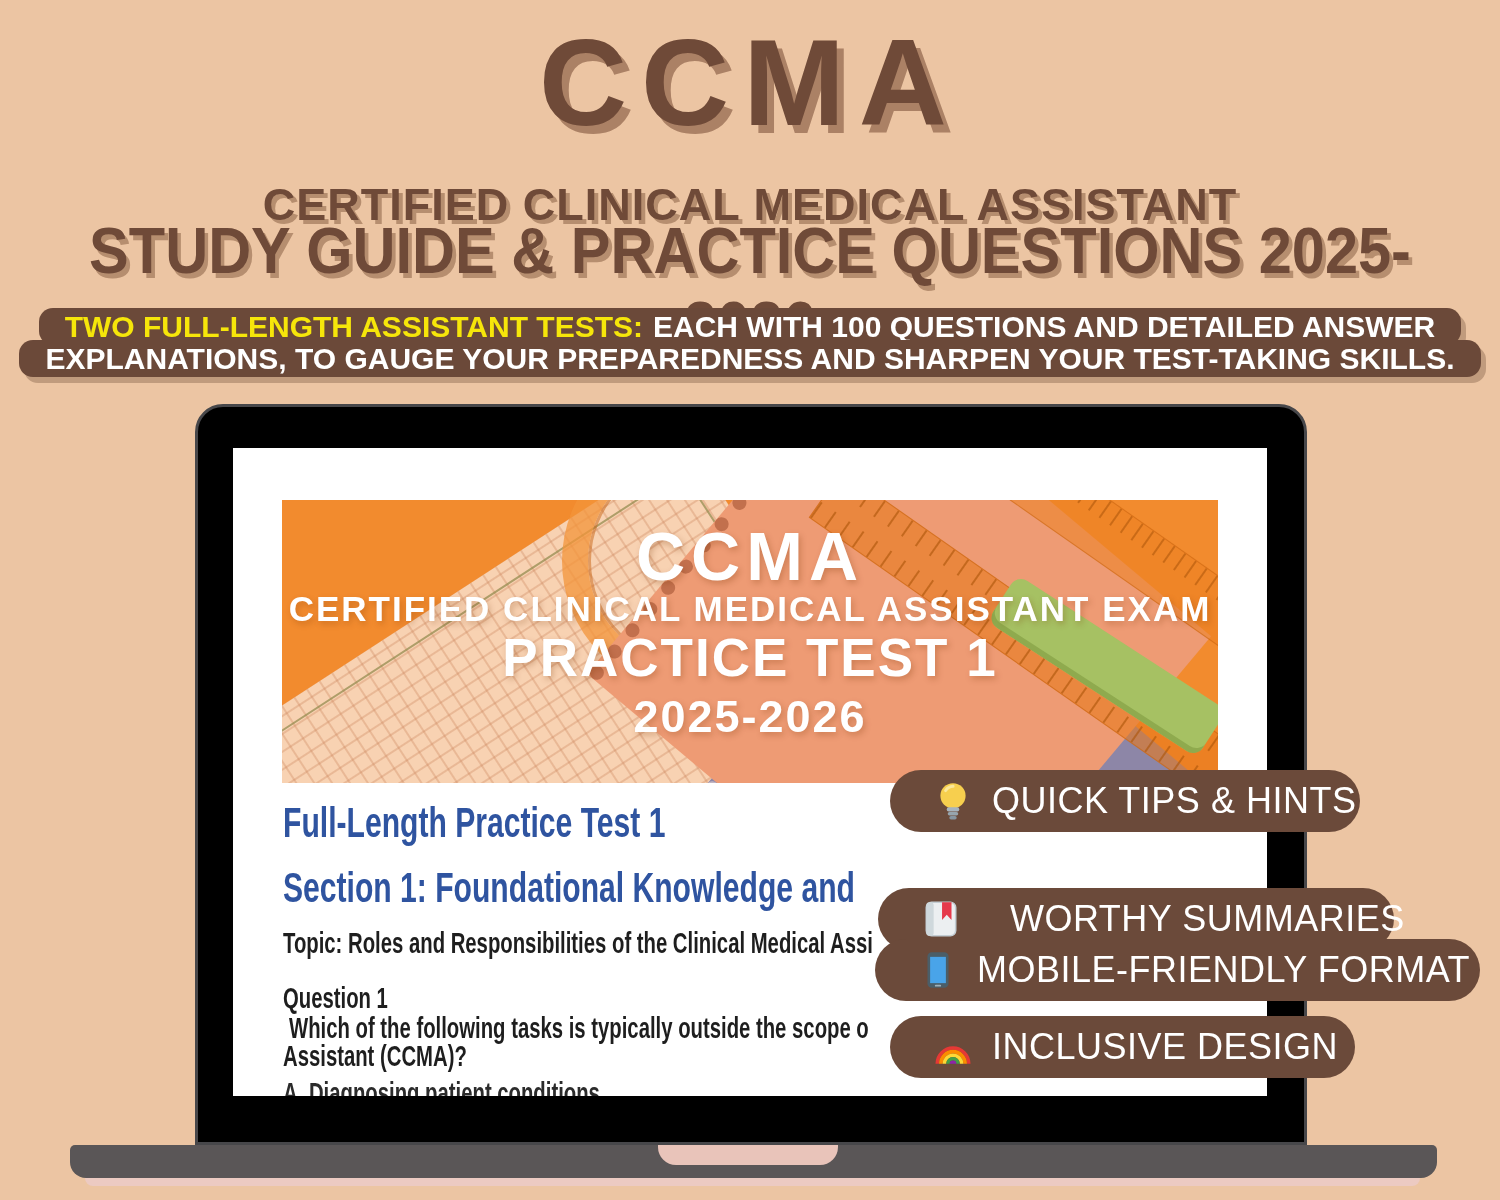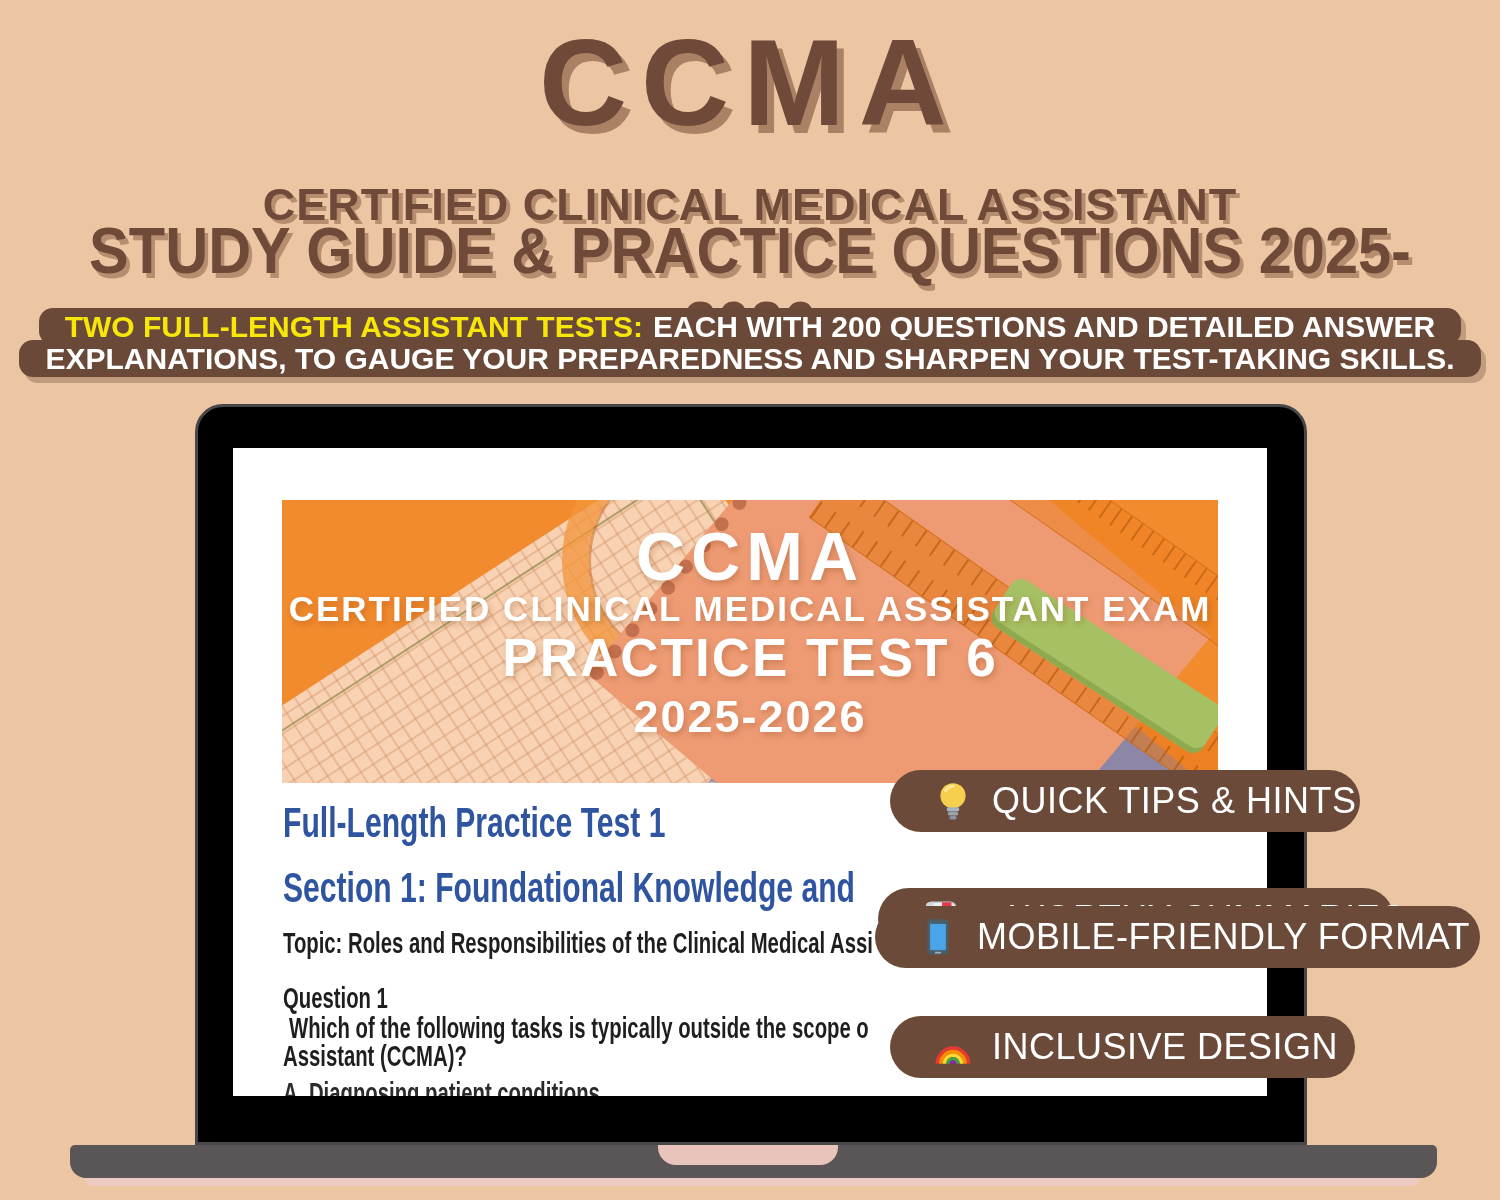--- a/index.html
+++ b/index.html
@@ -71,21 +71,21 @@
   .d28{font-size:29px;}
   .dl1{top:350px;} .dl2{top:415px;} .dl3{top:479px;} .dl4{top:534px;}
   .dl5{top:564px;left:56px;} .dl6{top:592px;} .dl7{top:629px;color:#2b2b2b;}
 
   
   .badge{position:absolute;height:62px;background:#6b4a3a;border-radius:31px;z-index:20;
     display:flex;align-items:center;padding-left:42px;box-sizing:border-box;gap:18px;}
   .badge span{color:#fff;font-weight:normal;font-size:36px;letter-spacing:0.5px;white-space:nowrap;}
   .b1{left:890px;top:770px;width:470px;}
   .b2{left:878px;top:888px;width:516px;gap:48px;}
-  .b3{left:875px;top:906px;width:605px;}
+  .b3{left:875px;top:939px;width:605px;}
   .b4{left:890px;top:1016px;width:465px;text-align:right;}
   .bicon{width:42px;height:42px;flex:0 0 42px;}
 
   
   .base{position:absolute;left:70px;top:1145px;width:1367px;height:33px;background:#5a5657;
     border-radius:5px 5px 16px 16px;z-index:6;}
   .notch{position:absolute;left:588px;top:0;width:180px;height:20px;background:#e9c4ba;
     border-radius:0 0 18px 18px;}
   .base-shadow{position:absolute;left:85px;top:1178px;width:1335px;height:8px;background:#eccac2;
     border-radius:0 0 12px 12px;z-index:5;}
@@ -93,42 +93,42 @@
 </head>
 <body>
 
 <div class="stage">
 
   <div class="cover-title">CCMA</div>
   <div class="cover-sub1">CERTIFIED CLINICAL MEDICAL ASSISTANT</div>
   <div class="cover-sub2">STUDY GUIDE &amp; PRACTICE QUESTIONS 2025-2026</div>
 
   <div class="banner">
-    <div class="bl"><span class="hl">TWO FULL-LENGTH ASSISTANT TESTS:</span><span class="rest">EACH WITH 200 QUESTIONS AND DETAILED ANSWER</span></div>
+    <div class="bl"><span class="hl">TWO FULL-LENGTH ASSISTANT TESTS:</span><span class="rest">EACH WITH 100 QUESTIONS AND DETAILED ANSWER</span></div>
     <br>
     <div class="bl bl2">EXPLANATIONS, TO GAUGE YOUR PREPAREDNESS AND SHARPEN YOUR TEST-TAKING SKILLS.</div>
   </div>
 
   <div class="screen">
     <div class="page">
 
       <div class="hero">
         <div class="grid-pad">
           <div class="grid-pad-line"></div>
         </div>
         <div class="purple-book"></div>
         <div class="salmon-book"></div>
         <div class="ruler1"></div>
         <div class="ruler2"></div>
         <div class="protractor"></div>
         <div class="green-pen"></div>
         <div class="hero-text">
           <div class="ht1">CCMA</div>
           <div class="ht2">CERTIFIED CLINICAL MEDICAL ASSISTANT EXAM</div>
-          <div class="ht3">PRACTICE TEST 6</div>
+          <div class="ht3">PRACTICE TEST 1</div>
           <div class="ht4">2025-2026</div>
         </div>
       </div>
 
       <div class="dline dblue dl1">Full-Length Practice Test 1</div>
       <div class="dline dblue dl2">Section 1: Foundational Knowledge and</div>
       <div class="dline d28 dl3">Topic: Roles and Responsibilities of the Clinical Medical Assi</div>
       <div class="dline d28 dl4">Question 1</div>
       <div class="dline d28 dl5">Which of the following tasks is typically outside the scope o</div>
       <div class="dline d28 dl6">Assistant (CCMA)?</div>

